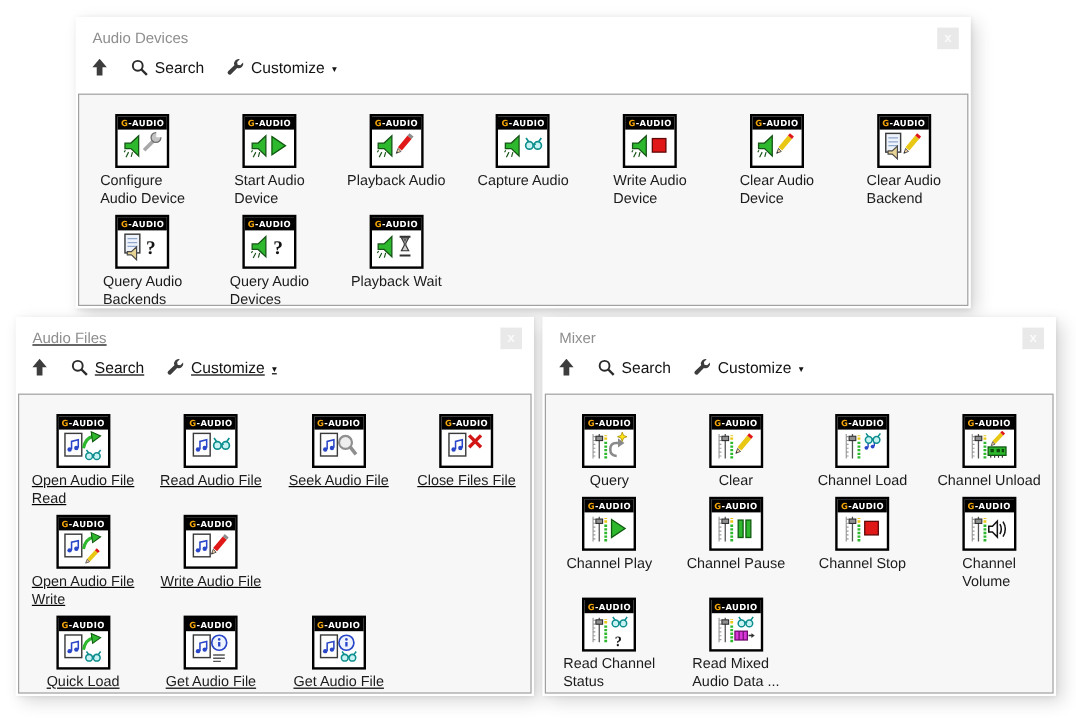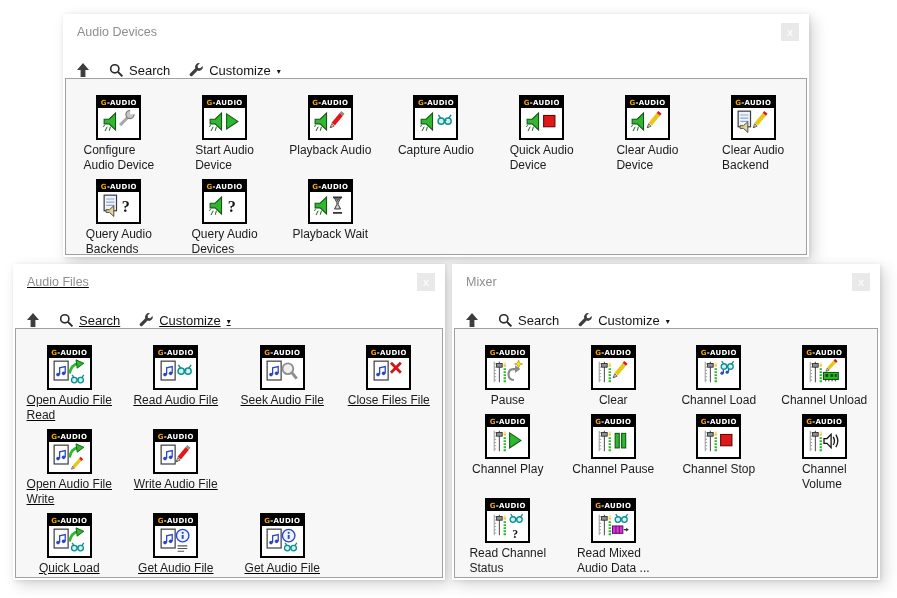--- a/index.html
+++ b/index.html
@@ -18,21 +18,21 @@
   #win-mixer   { left:452px; top:264px; width:428px; height:316px; }
 
   .titlebar { height:35px; flex:0 0 auto; display:flex; align-items:center;
               padding:0 14px; position:relative; }
   .title { color:#8e8e8e; font-size:12.5px; }
   .close-btn {
     position:absolute; top:9px; right:10px; width:18px; height:18px;
     background:#e9e9e9; color:#fafafa; font-size:11px; font-weight:bold;
     display:flex; align-items:center; justify-content:center; line-height:1;
   }
-  .toolbar { height:29px; flex:0 0 auto; display:flex; align-items:flex-end;
+  .toolbar { height:29px; flex:0 0 auto; display:flex; align-items:flex-start;
              padding:0 13px; gap:19px; font-size:13px; color:#131313; }
   .tb-item { display:flex; align-items:center; gap:5px; }
   .caret { font-size:8px; margin-left:1px; position:relative; top:1px; }
 
   .palette-body {
     flex:1 1 auto; margin:0 2px 2px; border:1px solid #a0a0a0;
     background:#f7f7f7; padding-top:16px; overflow:hidden;
   }
   .icon-row { display:grid; margin-bottom:6px; }
   .cell { display:flex; flex-direction:column; align-items:center; }
@@ -175,21 +175,21 @@
             <div class="vi-art">
               <svg viewBox="0 0 30 26">
                 <g>
                   <polygon points="1.2,9.5 5.8,9.5 11.8,3.8 11.8,19.5 5.8,13.8 1.2,13.8" fill="#2db82d" stroke="#175417" stroke-width="1"></polygon>
                   <path d="M4 16.5 L2 20.5 M7 16.5 L6 20.2 M1.5 15 L0.6 16.6" stroke="#175417" stroke-width="0.9" fill="none"></path>
                 </g>
                 <rect x="16.5" y="6" width="10.5" height="10.5" fill="#e01818" stroke="#5e0808" stroke-width="1"></rect>
               </svg>
             </div>
           </div>
-          <div class="vi-label">Quick Audio
+          <div class="vi-label">Write Audio
 Device</div>
         </div>
         <div class="cell">
           <div class="vi-icon">
             <div class="vi-banner">
               <span class="bg">G</span>
               <span class="rest">-AUDIO</span>
             </div>
             <div class="vi-art">
               <svg viewBox="0 0 30 26">
@@ -620,21 +620,21 @@
                   <line x1="12" y1="7" x2="12" y2="3.5" stroke="#e8c814" stroke-width="2.2" stroke-dasharray="1.8 1"></line>
                 </g>
                 <g>
                   <path d="M20.5 19.5 q-5 -0.3 -5 -5.2 q0 -4.8 4.6 -4.9 h1.6" fill="none" stroke="#8a8a8a" stroke-width="2"></path>
                   <polygon points="21.5,5.8 26.5,9.4 21.5,13" fill="#8a8a8a"></polygon>
                   <path d="M24.8 1 l1 2.6 2.7 1 -2.7 1 -1 2.6 -1 -2.6 -2.7 -1 2.7 -1 z" fill="#ffe413" stroke="#a88a00" stroke-width="0.6"></path>
                 </g>
               </svg>
             </div>
           </div>
-          <div class="vi-label">Pause</div>
+          <div class="vi-label">Query</div>
         </div>
         <div class="cell">
           <div class="vi-icon">
             <div class="vi-banner">
               <span class="bg">G</span>
               <span class="rest">-AUDIO</span>
             </div>
             <div class="vi-art">
               <svg viewBox="0 0 30 26">
                 <g>

